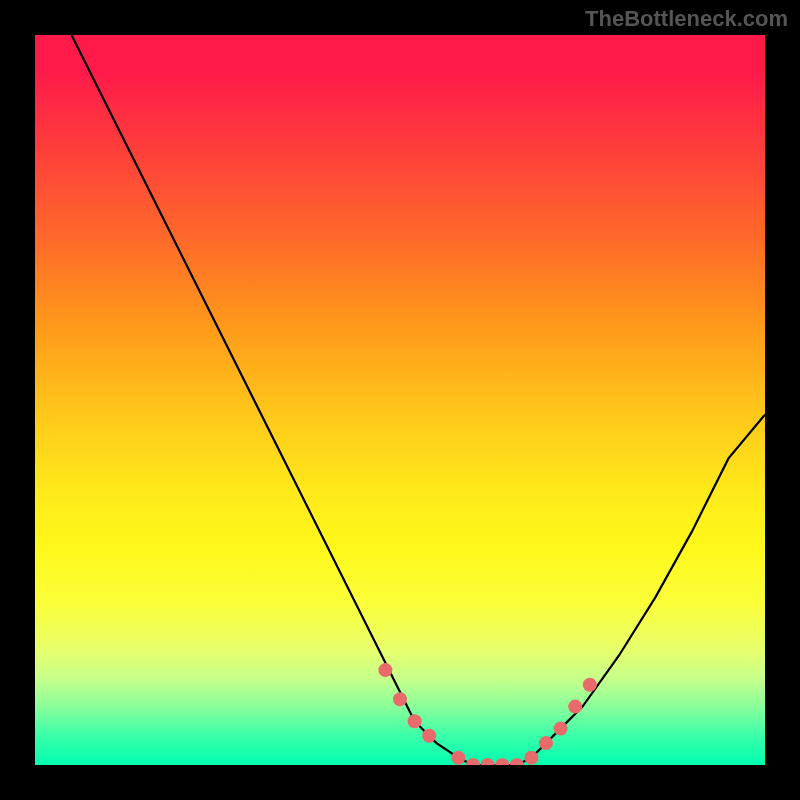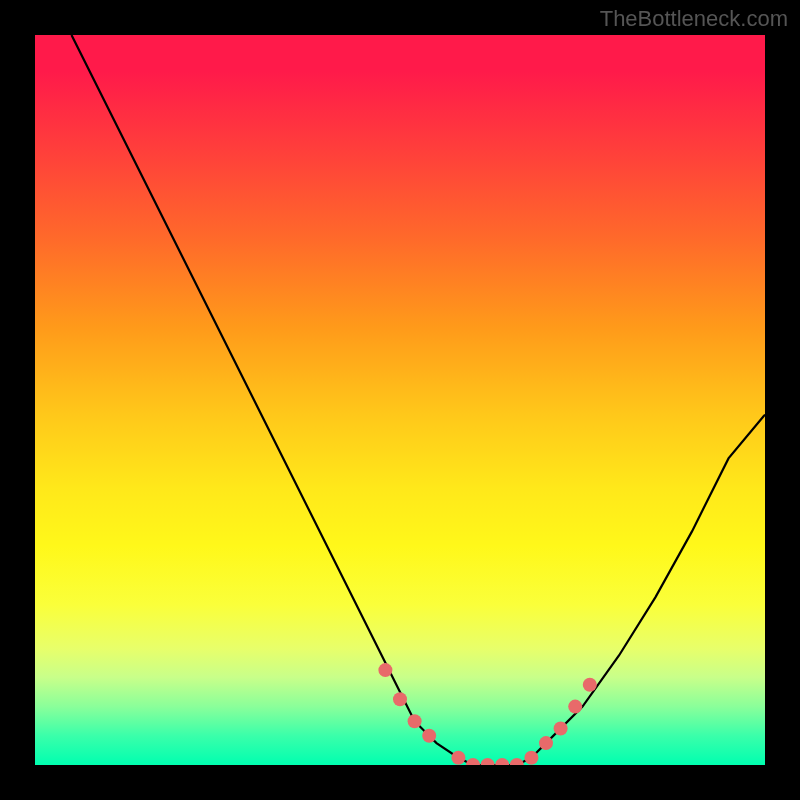--- a/index.html
+++ b/index.html
@@ -10,21 +10,21 @@
     position: relative;
     overflow: hidden;
     font-family: Arial, sans-serif;
   }
   .watermark {
     position: absolute;
     top: 6px;
     right: 12px;
     color: #555;
     font-size: 22px;
-    font-weight: 400;
+    font-weight: 700;
     z-index: 10;
   }
   .plot-area {
     position: absolute;
     left: 35px;
     top: 35px;
     width: 730px;
     height: 730px;
     background: linear-gradient(to bottom,
       #ff1a4a 0%,

